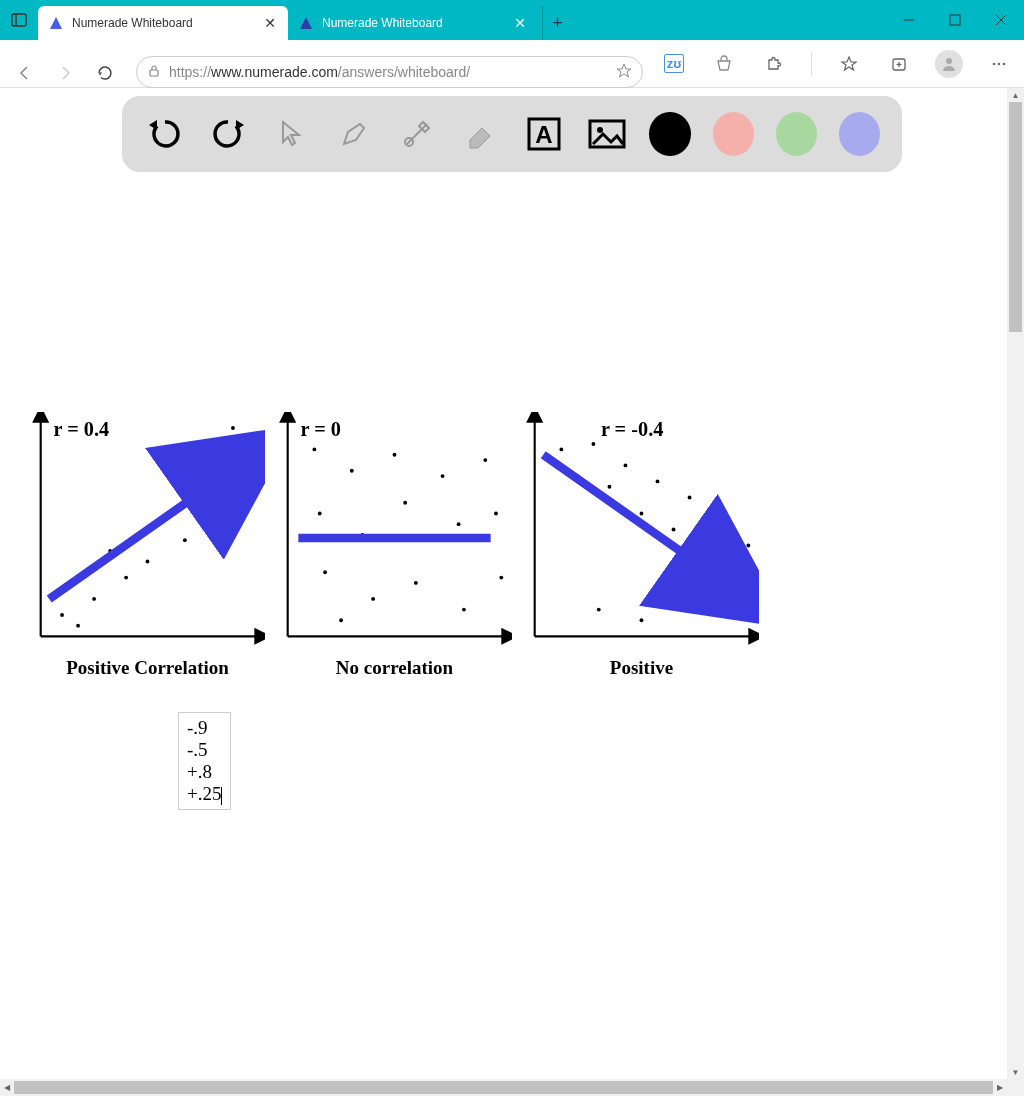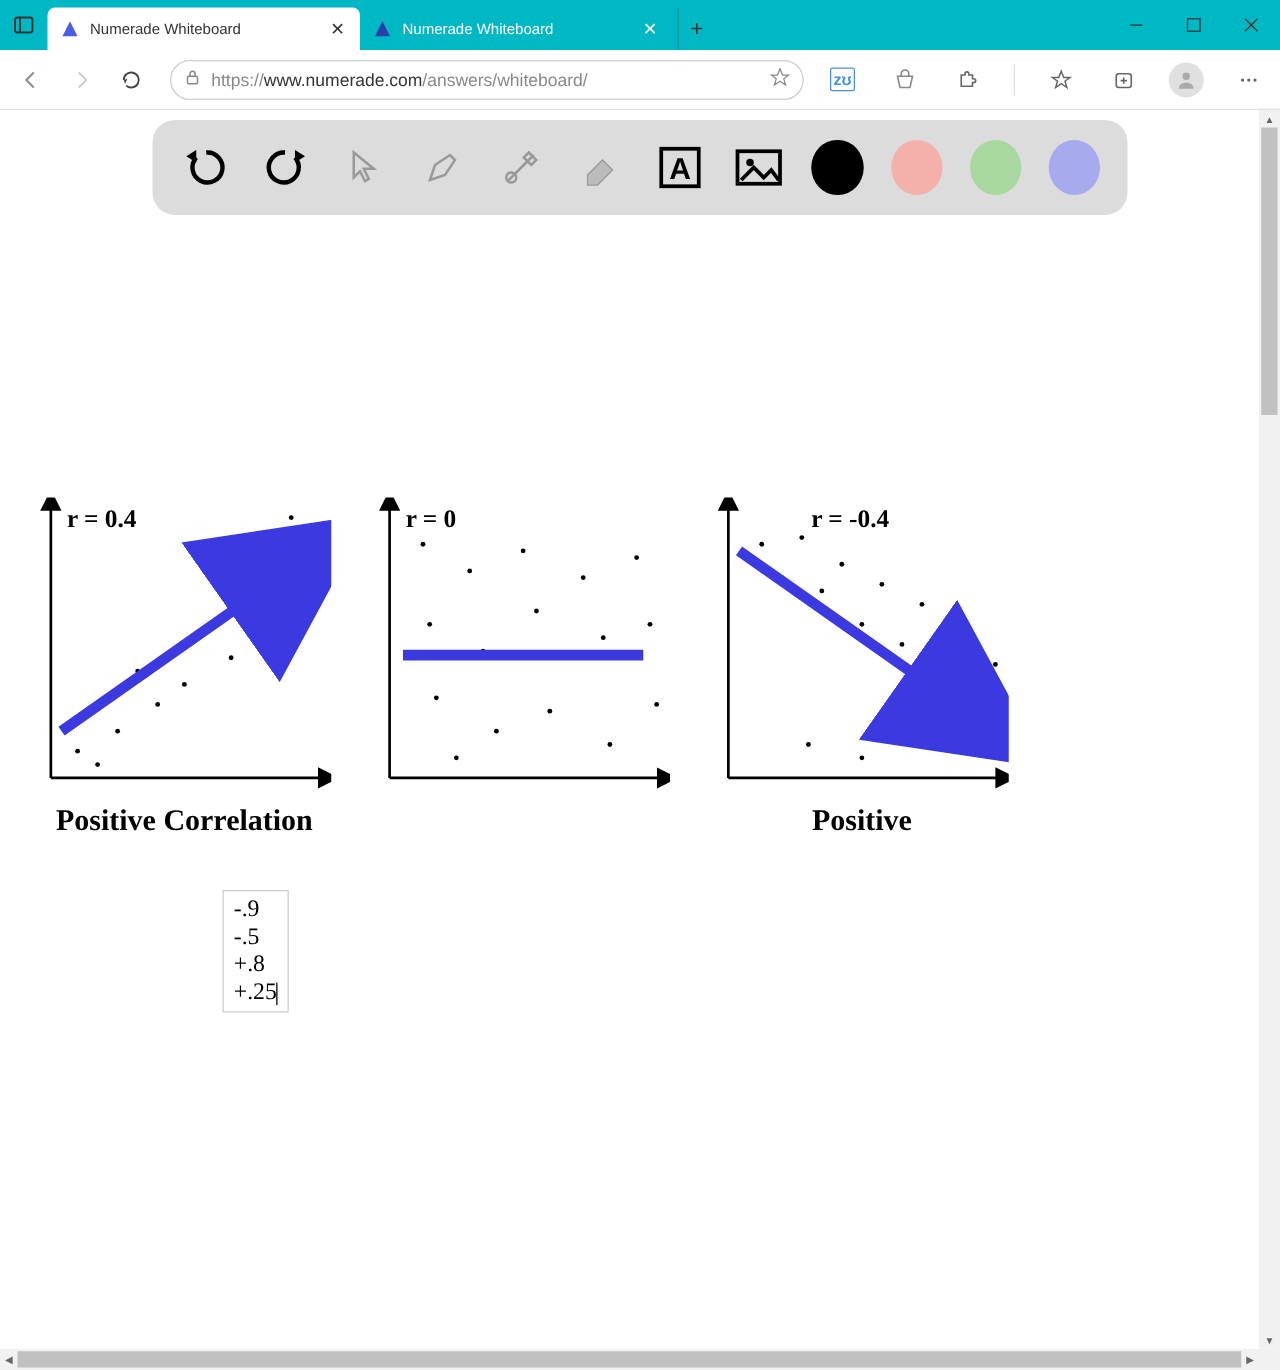--- a/index.html
+++ b/index.html
@@ -14,21 +14,21 @@
 .tab.active { background: #fff; color: #333; }
 .tab.inactive { background: #00b8c4; color: #fff; }
 .tab .favicon { width: 16px; height: 16px; margin-right: 8px; }
 .tab .tab-title { flex: 1; white-space: nowrap; overflow: hidden; text-overflow: ellipsis; }
 .tab .close { width: 16px; height: 16px; display: flex; align-items: center; justify-content: center; font-size: 14px; }
 .newtab { width: 30px; height: 34px; display: flex; align-items: center; justify-content: center; font-size: 18px; color: #333; border-left: 1px solid rgba(0,0,0,0.2); margin-left: 4px; }
 .titlebar-right { margin-left: auto; display: flex; }
 .win-btn { width: 46px; height: 40px; display: flex; align-items: center; justify-content: center; color: #333; }
 
 
-.navbar { height: 48px; background: #fff; border-bottom: 1px solid #e0e0e0; display: flex; align-items: center; padding: 0 8px; gap: 6px; }
+.navbar { height: 48px; background: #fff; border-bottom: 1px solid #e0e0e0; display: flex; padding: 16px 8px; gap: 6px; }
 .nav-btn { width: 34px; height: 34px; display: flex; align-items: center; justify-content: center; border-radius: 4px; color: #666; }
 .address { flex: 1; height: 32px; border: 1px solid #ccc; border-radius: 16px; display: flex; align-items: center; padding: 0 10px; font-size: 14px; color: #333; margin: 0 8px; }
 .address .lock { margin-right: 8px; color: #888; }
 .address .url { flex: 1; }
 .address .url .grey { color: #888; }
 .address .url .black { color: #333; }
 .address .star { color: #888; }
 .nav-icons-right { display: flex; align-items: center; gap: 16px; }
 .nav-sep { width: 1px; height: 24px; background: #ddd; margin: 0 4px; }
 .ext-icon { color: #4a8fe7; font-weight: bold; font-size: 13px; border: 1px solid #4a8fe7; padding: 1px 2px; border-radius: 2px; }
@@ -54,24 +54,24 @@
 .wb-toolbar { position: absolute; top: 8px; left: 122px; width: 780px; height: 76px; background: #dcdcdc; border-radius: 18px; display: flex; align-items: center; padding: 0 22px; gap: 22px; }
 .wb-tool { width: 44px; height: 44px; display: flex; align-items: center; justify-content: center; color: #000; }
 .wb-tool.grey { color: #999; }
 .wb-color { width: 44px; height: 44px; border-radius: 50%; }
 .c-black { background: #000; }
 .c-pink { background: #f5b0ab; }
 .c-green { background: #a8d8a0; }
 .c-purple { background: #a8aaf0; }
 
 
-.charts { position: absolute; top: 310px; left: 30px; display: flex; gap: 36px; justify-content: center; }
+.charts { position: absolute; top: 324px; left: 30px; display: flex; gap: 12px; justify-content: center; }
 .chart { width: 235px; }
 .chart-svg { width: 235px; height: 235px; }
-.chart-label { text-align: center; font-family: "Times New Roman", serif; font-weight: bold; font-size: 24px; margin-top: 6px; }
+.chart-label { text-align: center; font-family: "Times New Roman", serif; font-weight: bold; font-size: 19px; margin-top: 6px; }
 .r-label { font-family: "Times New Roman", serif; font-weight: bold; font-size: 19px; }
 
 
 .values-box { position: absolute; top: 624px; left: 178px; border: 1px solid #ccc; padding: 4px 8px; font-family: "Times New Roman", serif; font-size: 19px; line-height: 22px; }
 .values-box .cursor { border-right: 1px solid #000; display: inline-block; height: 18px; vertical-align: middle; }
 </style>
 </head>
 <body>
 
 <div class="titlebar">
@@ -311,20 +311,21 @@
               <circle cx="205" cy="95" r="1.8" fill="#000"></circle>
               <circle cx="45" cy="150" r="1.8" fill="#000"></circle>
               <circle cx="90" cy="175" r="1.8" fill="#000"></circle>
               <circle cx="130" cy="160" r="1.8" fill="#000"></circle>
               <circle cx="175" cy="185" r="1.8" fill="#000"></circle>
               <circle cx="210" cy="155" r="1.8" fill="#000"></circle>
               <circle cx="60" cy="195" r="1.8" fill="#000"></circle>
             </g>
           <line x1="20" y1="118" x2="200" y2="118" stroke="#3a3ae0" stroke-width="8"></line>
         </svg>
+        <div class="chart-label">No correlation</div>
       </div>
       <div class="chart">
         <svg class="chart-svg" viewBox="0 0 220 220">
           <defs>
               <marker id="ah3" markerWidth="8" markerHeight="8" refX="4" refY="4" orient="auto">
                 <path d="M0,0 L8,4 L0,8 Z" fill="#000"></path>
               </marker>
           <marker id="ab3" markerWidth="16" markerHeight="16" refX="10" refY="8" orient="auto">
                 <path d="M0,0 L16,8 L0,16 Z" fill="#3a3ae0"></path>
               </marker>

